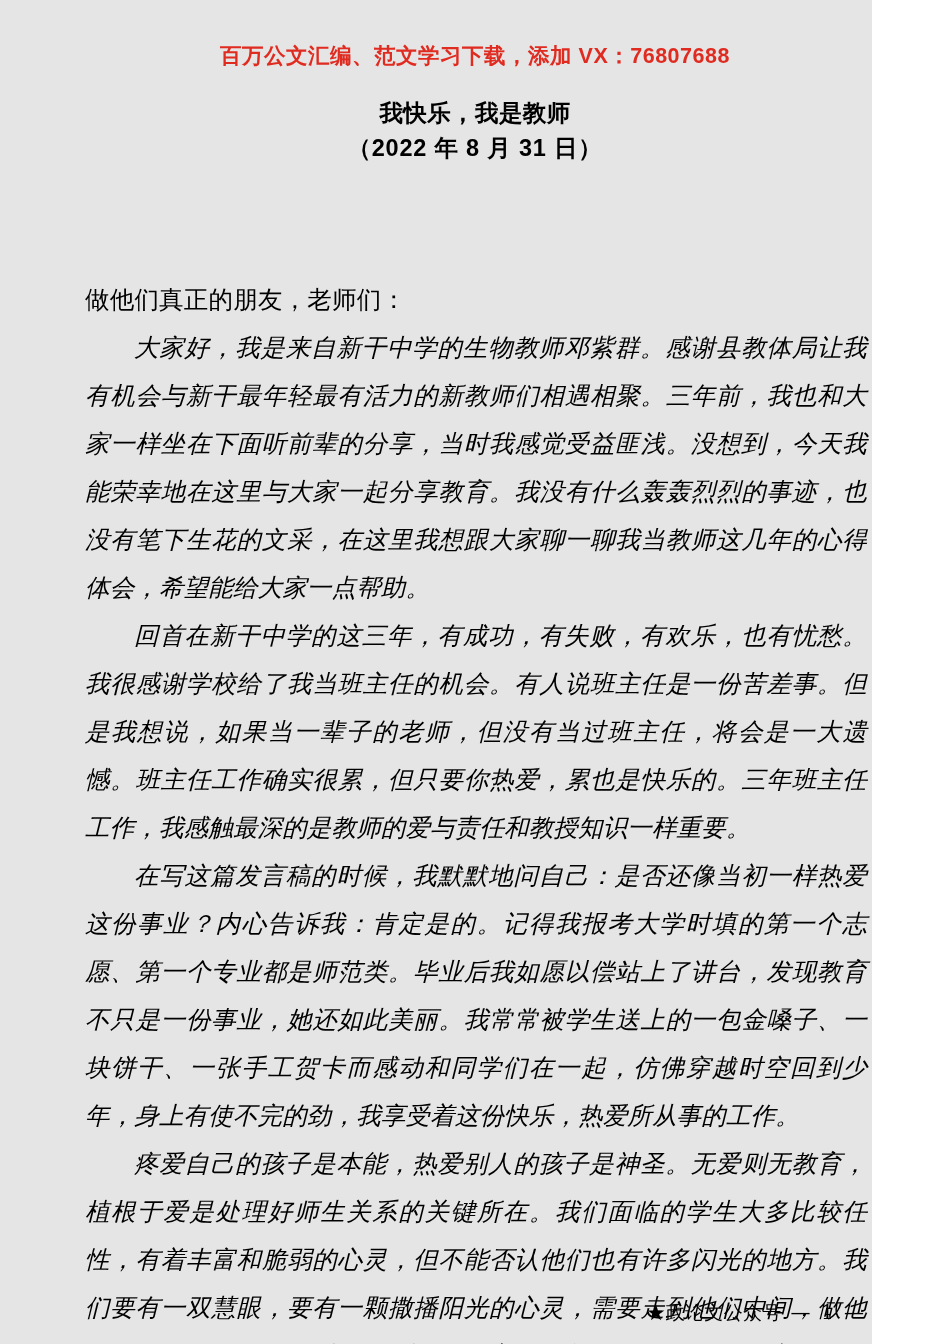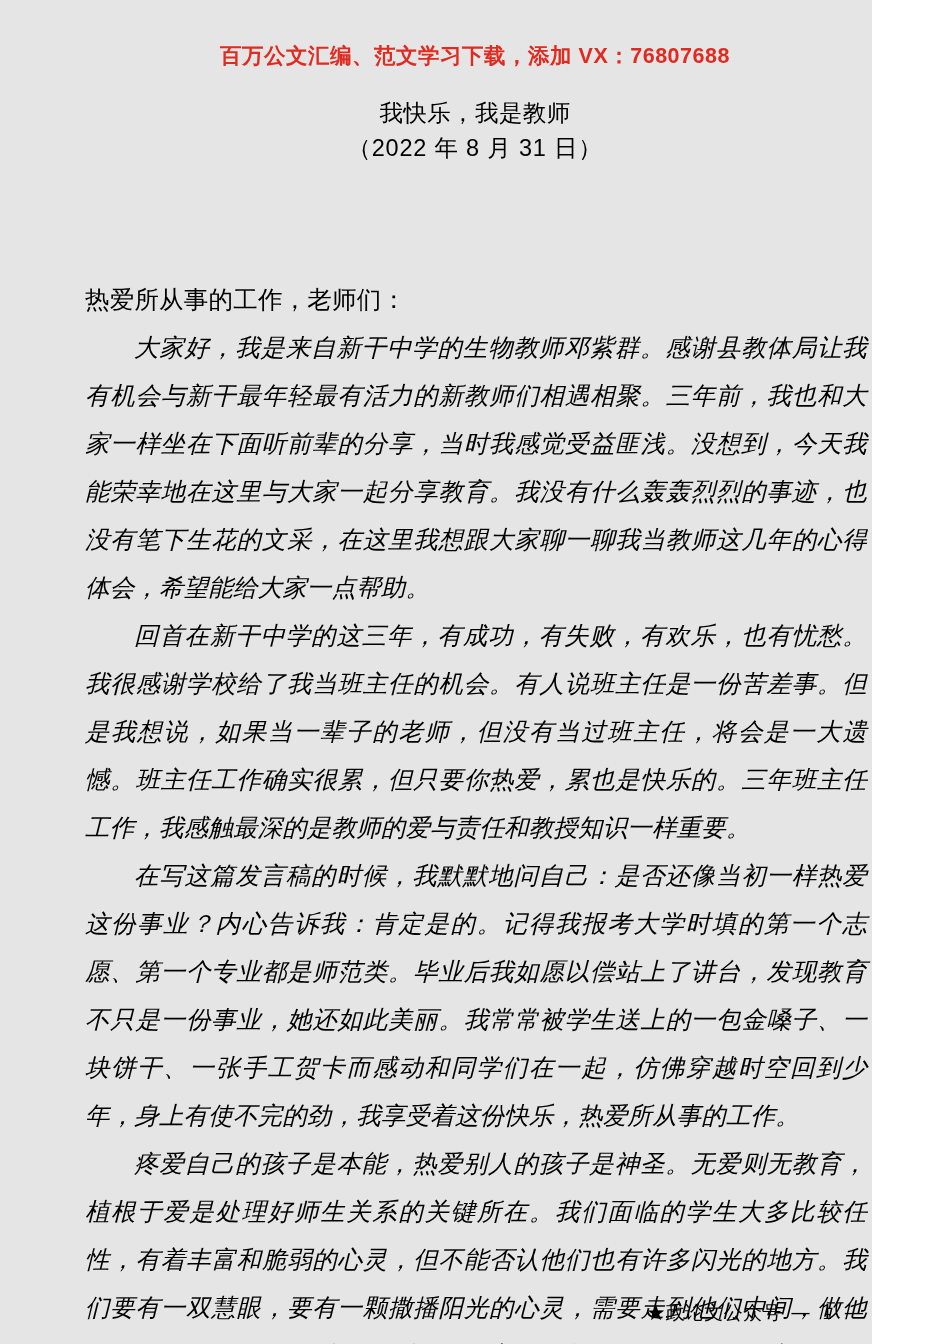--- a/index.html
+++ b/index.html
@@ -35,21 +35,21 @@
   
   .title-block {
     position: absolute;
     top: 96px;
     left: 0;
     width: 950px;
     text-align: center;
   }
   .title-line {
     font-size: 23.5px;
-    font-weight: 400;
+    font-weight: 700;
     line-height: 35px;
     letter-spacing: 0.4px;
     white-space: nowrap;
   }
   .title-line.date {
     letter-spacing: 0.8px;
   }
 
   
   .body-area {
@@ -113,21 +113,21 @@
 <div class="page">
 
   <div class="promo-header">百万公文汇编、范文学习下载，添加 VX：76807688</div>
 
   <div class="title-block">
     <div class="title-line">我快乐，我是教师</div>
     <div class="title-line date">（2022 年 8 月 31 日）</div>
   </div>
 
   <div class="body-area">
-    <p class="salutation">热爱所从事的工作，老师们：</p>
+    <p class="salutation">做他们真正的朋友，老师们：</p>
     <p class="para">大家好，我是来自新干中学的生物教师邓紫群。感谢县教体局让我有机会与新干最年轻最有活力的新教师们相遇相聚。三年前，我也和大家一样坐在下面听前辈的分享，当时我感觉受益匪浅。没想到，今天我能荣幸地在这里与大家一起分享教育。我没有什么轰轰烈烈的事迹，也没有笔下生花的文采，在这里我想跟大家聊一聊我当教师这几年的心得体会，希望能给大家一点帮助。</p>
     <p class="para">回首在新干中学的这三年，有成功，有失败，有欢乐，也有忧愁。我很感谢学校给了我当班主任的机会。有人说班主任是一份苦差事。但是我想说，如果当一辈子的老师，但没有当过班主任，将会是一大遗憾。班主任工作确实很累，但只要你热爱，累也是快乐的。三年班主任工作，我感触最深的是教师的爱与责任和教授知识一样重要。</p>
     <p class="para">在写这篇发言稿的时候，我默默地问自己：是否还像当初一样热爱这份事业？内心告诉我：肯定是的。记得我报考大学时填的第一个志愿、第一个专业都是师范类。毕业后我如愿以偿站上了讲台，发现教育不只是一份事业，她还如此美丽。我常常被学生送上的一包金嗓子、一块饼干、一张手工贺卡而感动和同学们在一起，仿佛穿越时空回到少年，身上有使不完的劲，我享受着这份快乐，热爱所从事的工作。</p>
     <p class="para">疼爱自己的孩子是本能，热爱别人的孩子是神圣。无爱则无教育，植根于爱是处理好师生关系的关键所在。我们面临的学生大多比较任性，有着丰富和脆弱的心灵，但不能否认他们也有许多闪光的地方。我们要有一双慧眼，要有一颗撒播阳光的心灵，需要走到他们中间，做他们真正的朋友。一句鼓励的话一个赞美的眼神，一次真诚的谈心，比起一味地灌输知识会更让学生怦然心动。</p>
 
   </div>
 
   <div class="footer">
     <div class="footer-inner">
       <span class="footer-mark">★政论文公众号</span>

